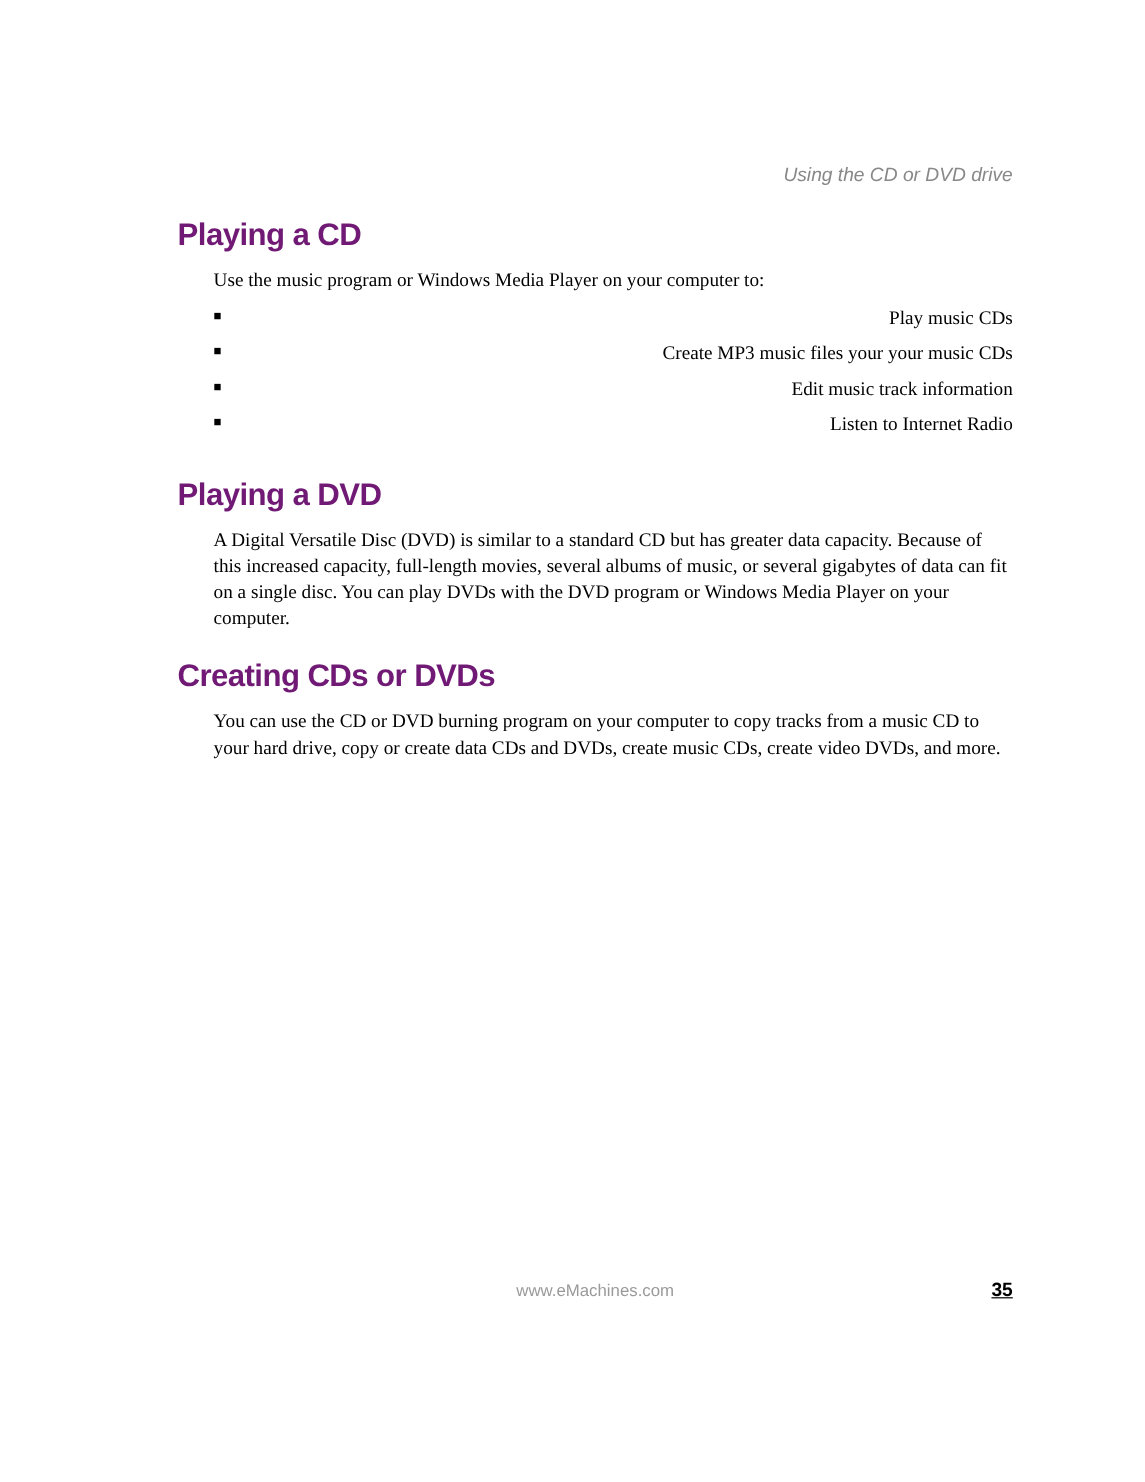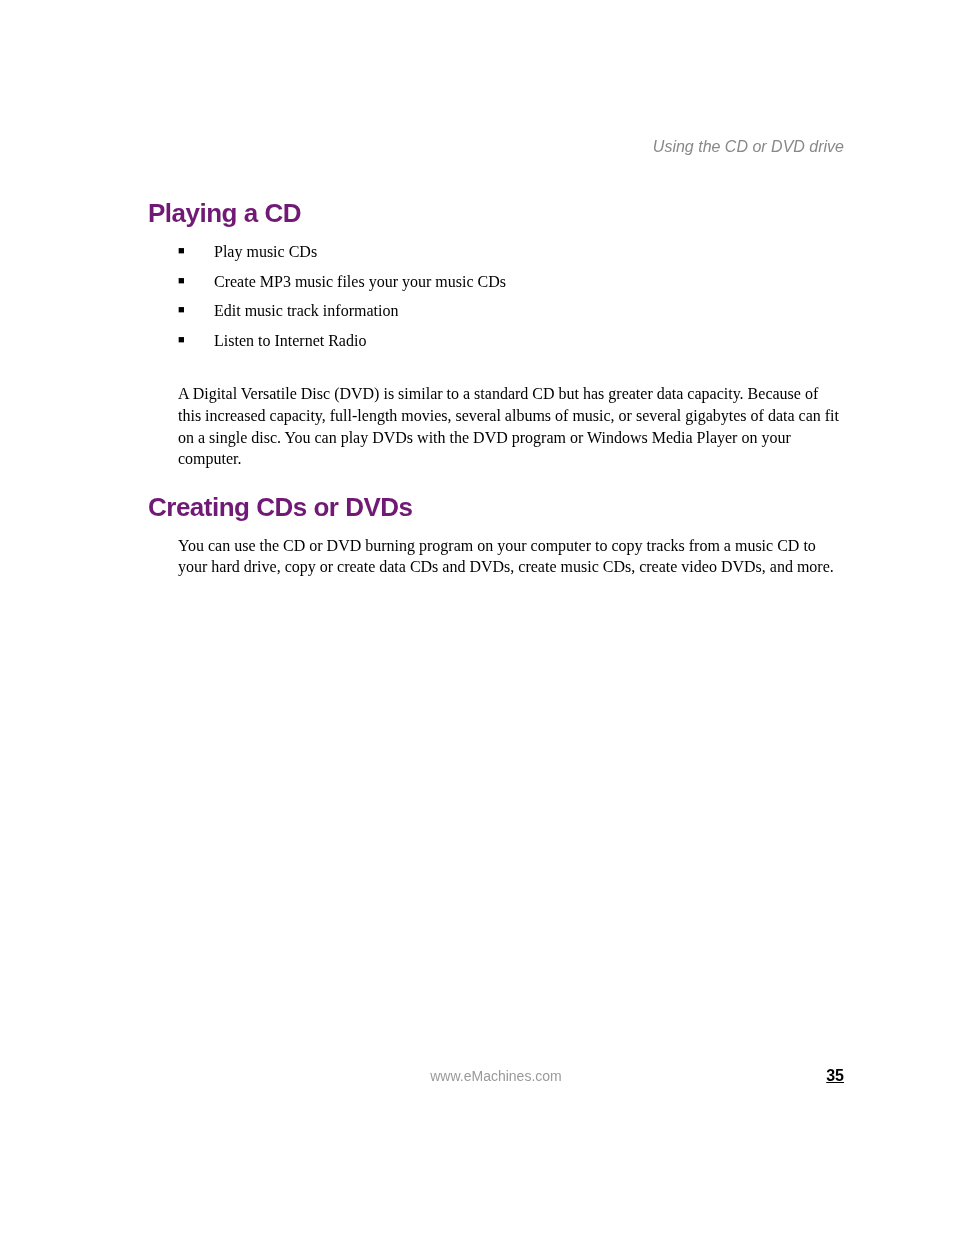--- a/index.html
+++ b/index.html
@@ -16,21 +16,21 @@
       position: relative;
     }
     .page-container {
       padding: 138px 110px 0 148px;
     }
     .section-header-italic {
       font-style: italic;
       font-size: 16px;
       color: #888888;
       text-align: right;
-      margin-bottom: 42px;
+      margin-bottom: 24px;
       font-family: Arial, Helvetica, sans-serif;
     }
     .heading {
       font-size: 26px;
       font-weight: bold;
       font-family: 'Myriad Pro', 'Segoe UI', Arial, Helvetica, sans-serif;
       color: #701a75;
       letter-spacing: -0.5px;
       margin-bottom: 12px;
     }
@@ -38,20 +38,21 @@
       font-size: 16px;
       line-height: 1.35;
       margin-left: 30px;
       margin-bottom: 10px;
       color: #000000;
     }
     ul.bullet-list {
       list-style: none;
       margin-left: 30px;
       margin-bottom: 32px;
+      text-align: right;
     }
     ul.bullet-list li {
       position: relative;
       padding-left: 36px;
       font-size: 16px;
       line-height: 1.35;
       margin-bottom: 8px;
       color: #000000;
     }
     ul.bullet-list li::before {
@@ -97,29 +98,31 @@
   </style>
 </head>
 <body>
 
 <div class="page-container">
 
   <div class="section-header-italic">Using the CD or DVD drive</div>
 
   <div class="section-block">
     <h2 class="heading">Playing a CD</h2>
+    <p class="body-text">Use the music program or Windows Media Player on your computer to:</p>
     <ul class="bullet-list">
       <li>Play music CDs</li>
       <li>Create MP3 music files your your music CDs</li>
       <li>Edit music track information</li>
       <li>Listen to Internet Radio</li>
     </ul>
   </div>
 
   <div class="section-block">
+    <h2 class="heading">Playing a DVD</h2>
     <p class="body-text">A Digital Versatile Disc (DVD) is similar to a standard CD but has greater data capacity. Because of this increased capacity, full-length movies, several albums of music, or several gigabytes of data can fit on a single disc. You can play DVDs with the DVD program or Windows Media Player on your computer.</p>
   </div>
 
   <div class="section-block">
     <h2 class="heading">Creating CDs or DVDs</h2>
     <p class="body-text">You can use the CD or DVD burning program on your computer to copy tracks from a music CD to your hard drive, copy or create data CDs and DVDs, create music CDs, create video DVDs, and more.</p>
   </div>
 
 </div>
 

